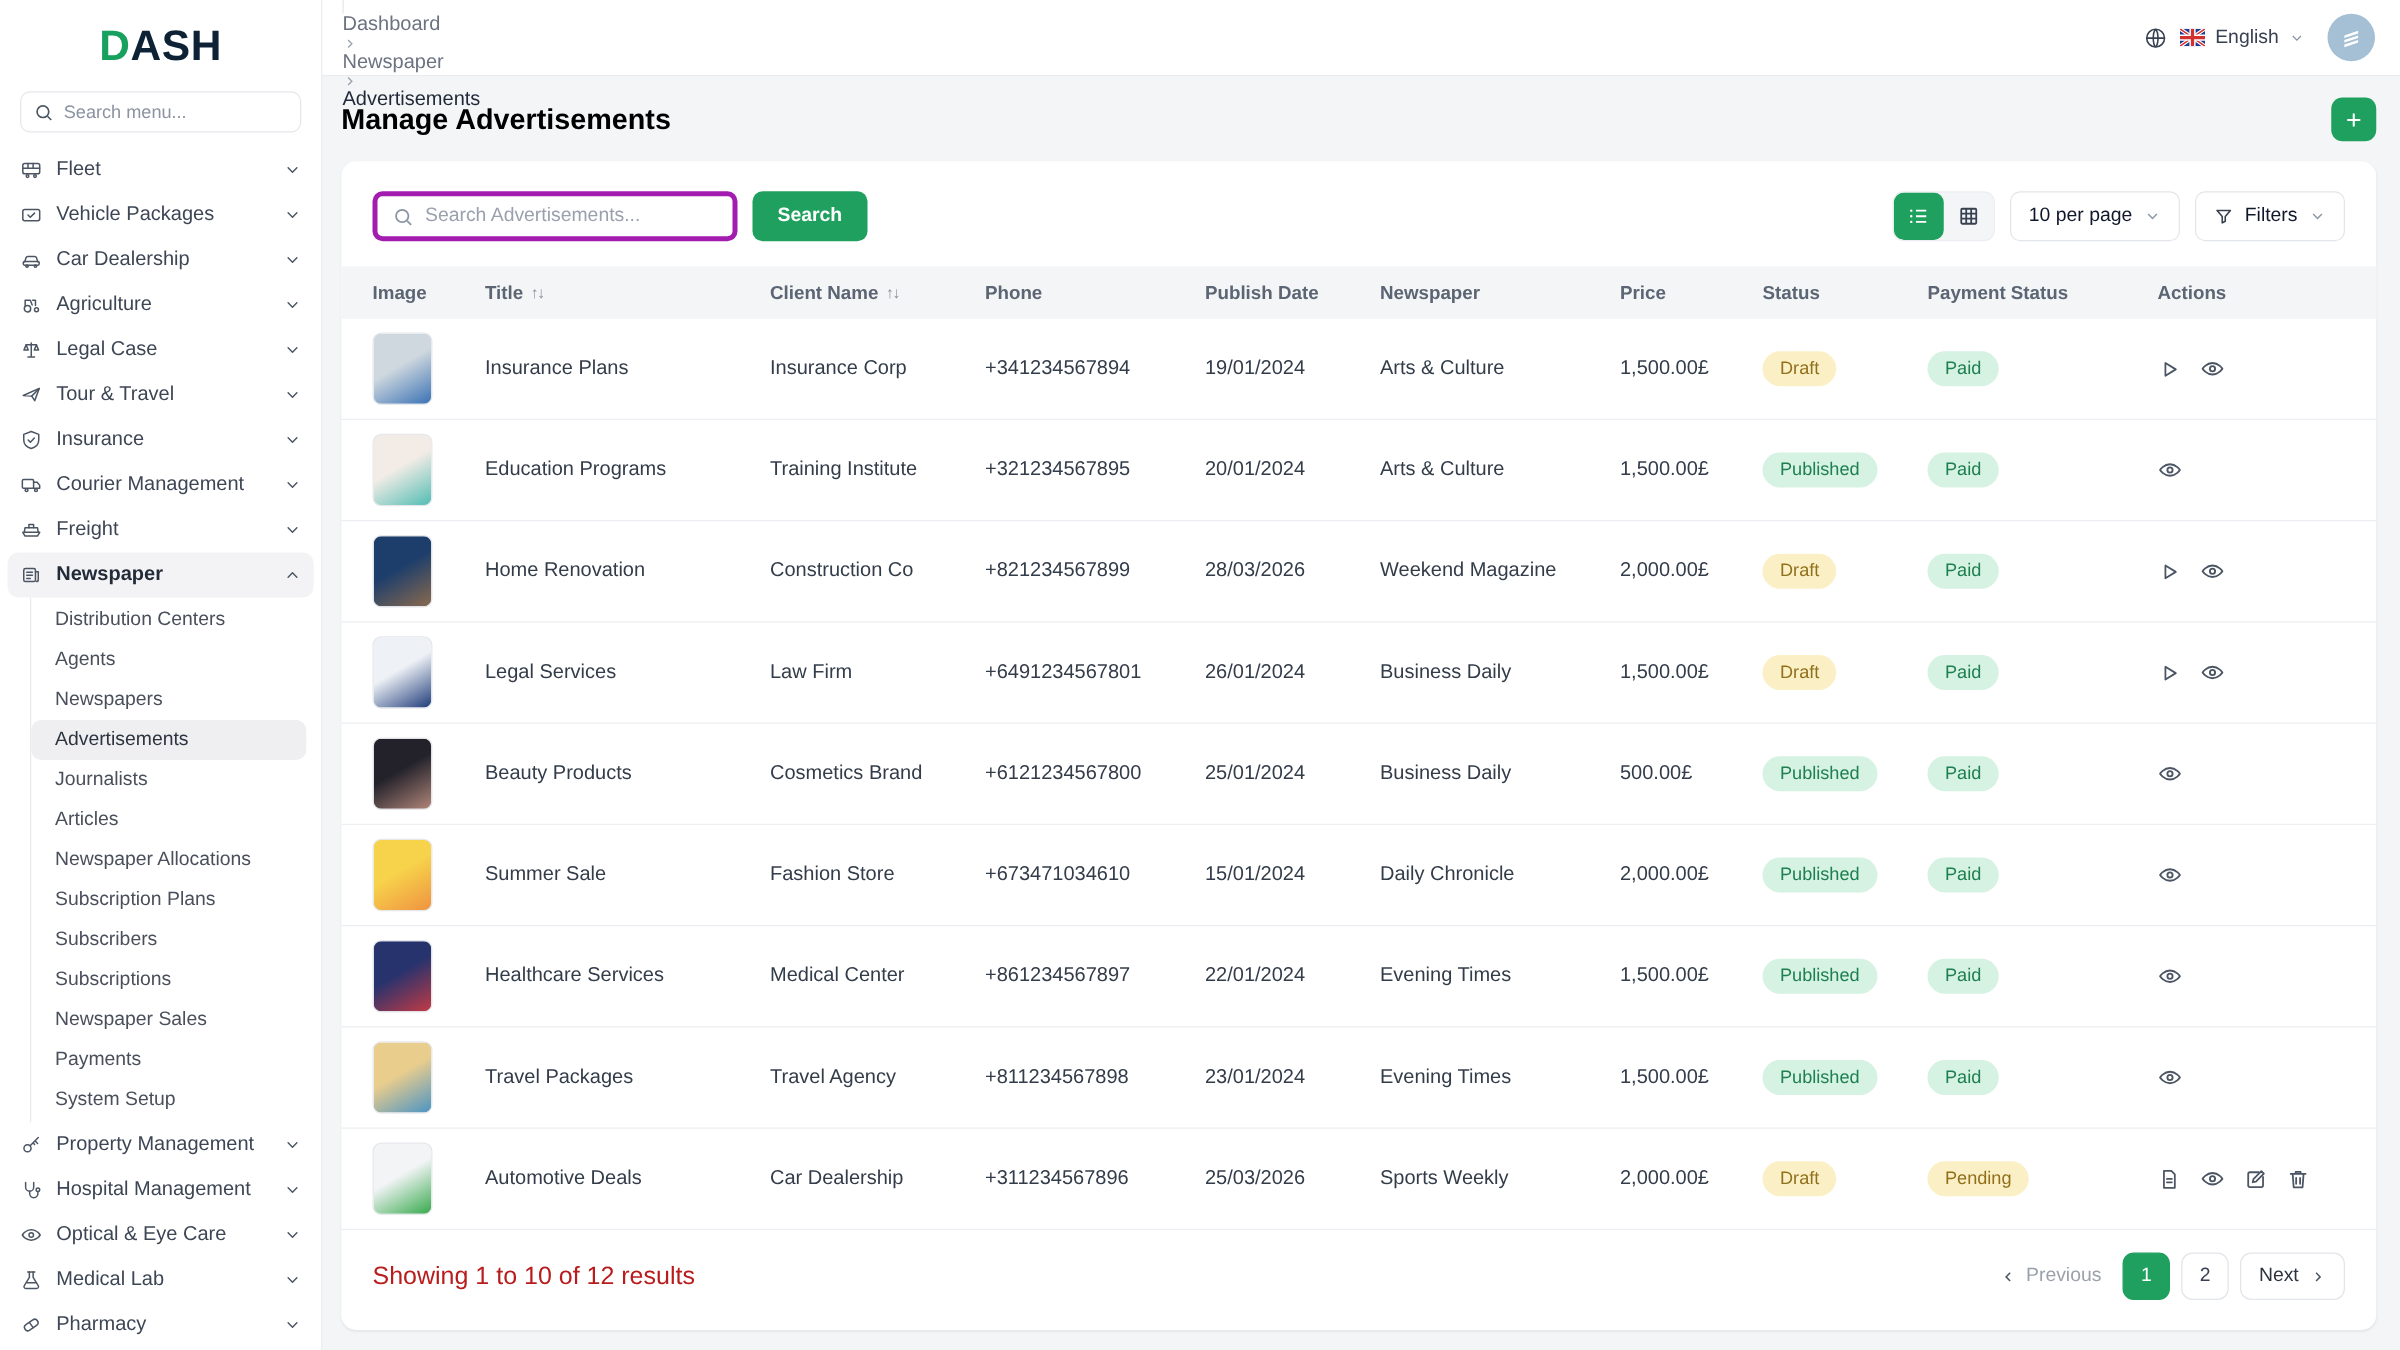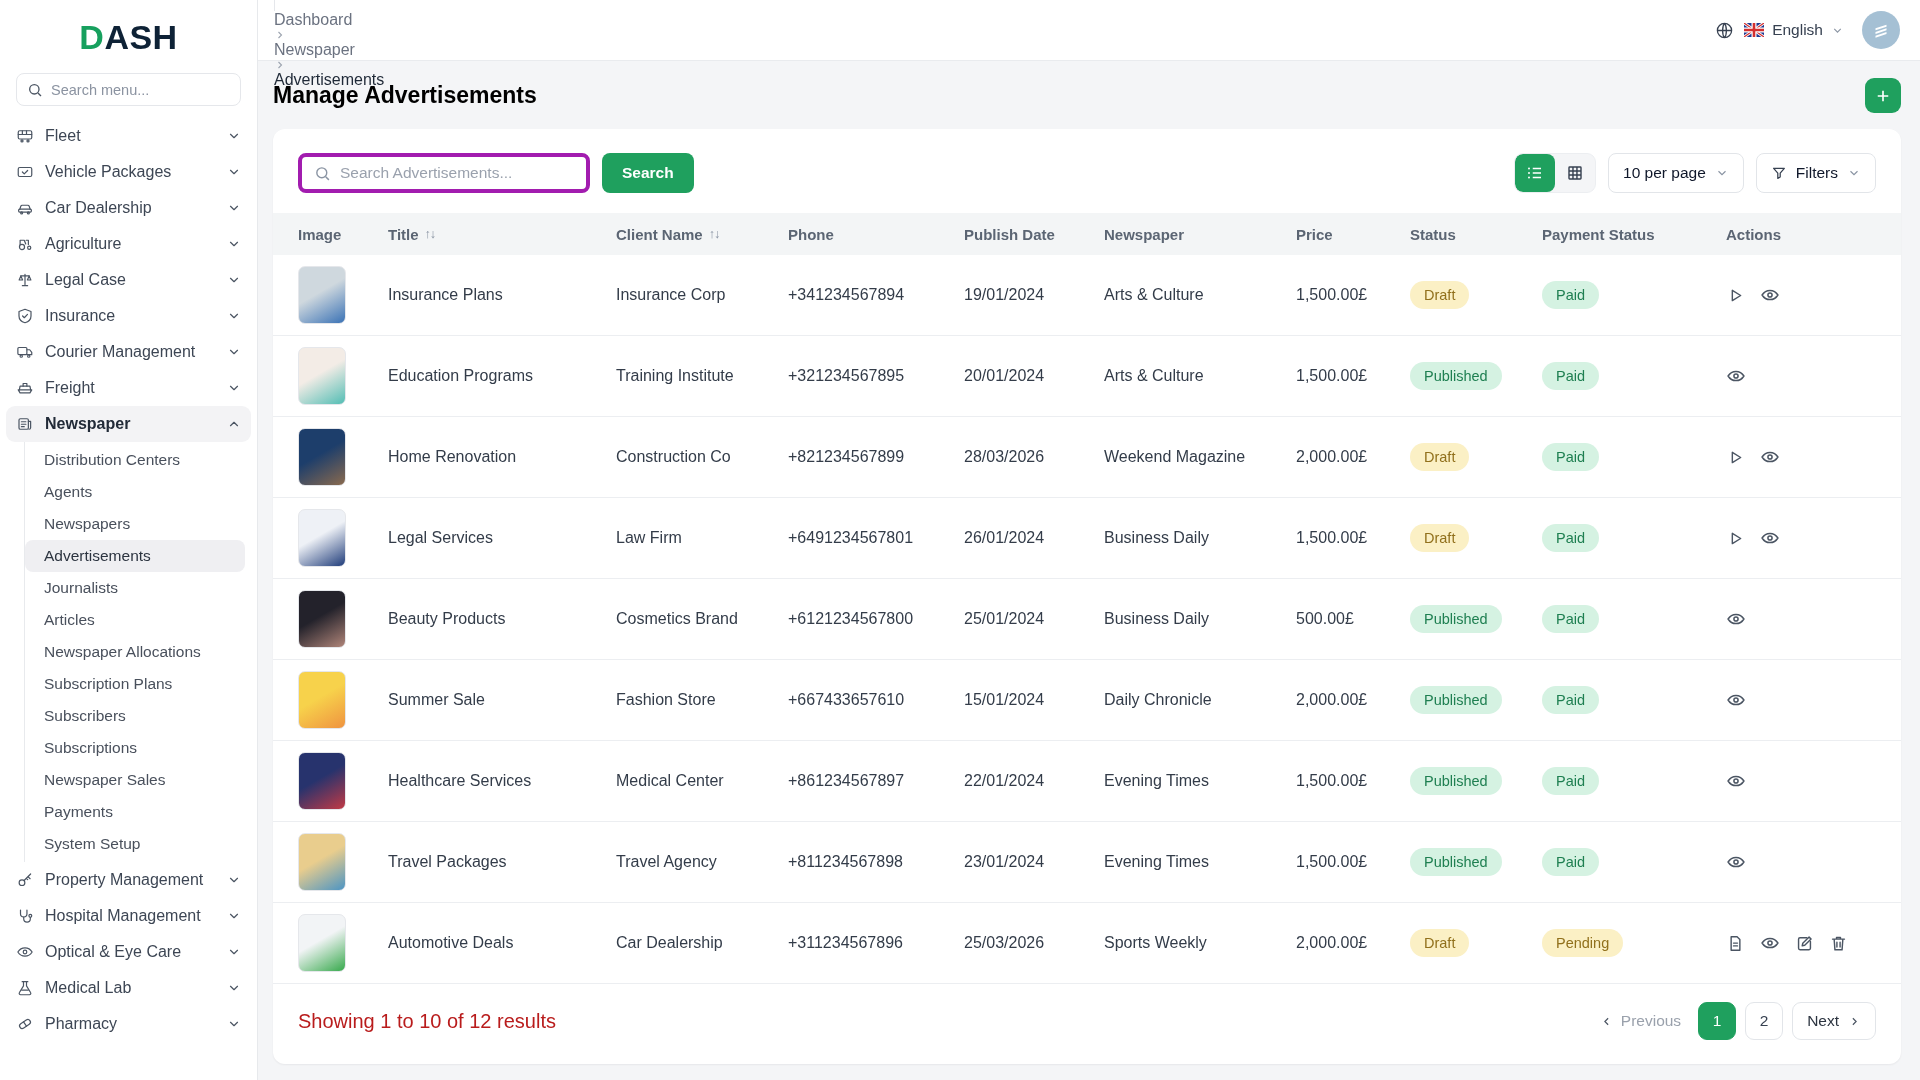--- a/index.html
+++ b/index.html
@@ -160,20 +160,34 @@
           </span>
         </div>
         <div class="side-item">
           <span class="ic">
             <svg width="18" height="18" viewBox="0 0 24 24" fill="none" stroke="currentColor" stroke-width="1.6" stroke-linecap="round" stroke-linejoin="round">
               <path d="M12 4.5V18M8.5 19.5h7M6.5 6.5h11"></path>
               <path d="M6.5 6.5L4.2 12h4.6zM17.5 6.5L15.2 12h4.6z"></path>
             </svg>
           </span>
           <span class="si-label">Legal Case</span>
+          <span class="ic si-chev">
+            <svg width="14" height="14" viewBox="0 0 24 24" fill="none" stroke="currentColor" stroke-width="2" stroke-linecap="round" stroke-linejoin="round">
+              <path d="M6 9l6 6 6-6"></path>
+            </svg>
+          </span>
+        </div>
+        <div class="side-item">
+          <span class="ic">
+            <svg width="18" height="18" viewBox="0 0 24 24" fill="none" stroke="currentColor" stroke-width="1.6" stroke-linecap="round" stroke-linejoin="round">
+              <path d="M3.5 12.5L20.5 5l-4.8 13-3.2-4.8z"></path>
+              <path d="M12.5 13.2L20.5 5"></path>
+            </svg>
+          </span>
+          <span class="si-label">Tour &amp; Travel</span>
           <span class="ic si-chev">
             <svg width="14" height="14" viewBox="0 0 24 24" fill="none" stroke="currentColor" stroke-width="2" stroke-linecap="round" stroke-linejoin="round">
               <path d="M6 9l6 6 6-6"></path>
             </svg>
           </span>
         </div>
         <div class="side-item">
           <span class="ic">
             <svg width="18" height="18" viewBox="0 0 24 24" fill="none" stroke="currentColor" stroke-width="1.6" stroke-linecap="round" stroke-linejoin="round">
               <path d="M12 3l8 3v6c0 4.8-3.4 7.7-8 9-4.6-1.3-8-4.2-8-9V6z"></path>
@@ -621,21 +635,21 @@
                   </span>
                 </button>
               </div>
             </div>
             <div class="tgrid trow">
               <div>
                 <div class="thumb" style="background: linear-gradient(150deg, rgb(247, 210, 75) 45%, rgb(239, 147, 64) 100%);"></div>
               </div>
               <div>Summer Sale</div>
               <div>Fashion Store</div>
-              <div>+667433657610</div>
+              <div>+673471034610</div>
               <div>15/01/2024</div>
               <div>Daily Chronicle</div>
               <div>2,000.00£</div>
               <div><span class="badge ok">Published</span></div>
               <div><span class="badge ok">Paid</span></div>
               <div class="acts">
                 <button class="act act-view">
                   <span class="ic">
                     <svg width="20" height="20" viewBox="0 0 24 24" fill="none" stroke="currentColor" stroke-width="1.8" stroke-linecap="round" stroke-linejoin="round">
                       <path d="M2.5 12s3.4-5.5 9.5-5.5S21.5 12 21.5 12s-3.4 5.5-9.5 5.5S2.5 12 2.5 12z"></path>

